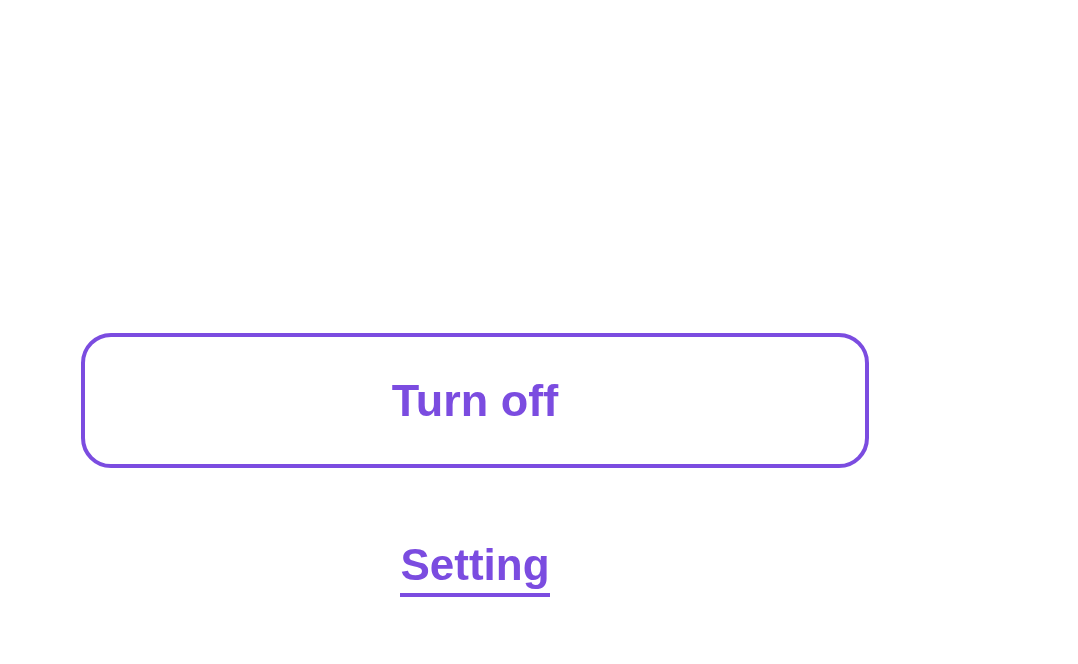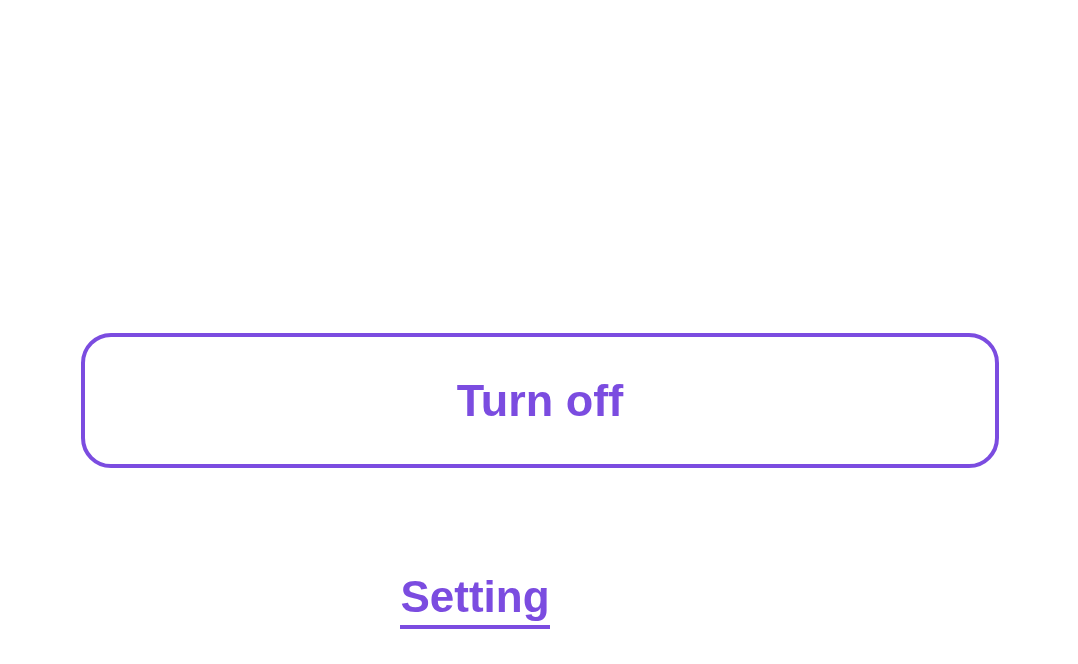--- a/index.html
+++ b/index.html
@@ -20,21 +20,21 @@
     position: absolute;
     inset: 0;
     background: #ffffff;
   }
 
   
   .turn-off-button {
     position: absolute;
     left: 81px;
     top: 333px;
-    width: 918px;
+    width: 788px;
     height: 135px;
     box-sizing: border-box;
     background: #ffffff;
     border: 4px solid #7b4ce0;
     border-radius: 30px;
     display: flex;
     align-items: center;
     justify-content: center;
     cursor: pointer;
     padding: 0;
@@ -52,21 +52,20 @@
     user-select: none;
   }
 
   
   .setting-link-wrap {
     position: absolute;
     left: 0;
     top: 540px;
     width: 950px;
     text-align: center;
-    margin-top: 32px;
   }
 
   .setting-link {
     display: inline-block;
     font-family: "Liberation Sans", sans-serif;
     font-size: 44px;
     font-weight: bold;
     color: #7b4ce0;
     line-height: 1.15;
     text-decoration: none;

